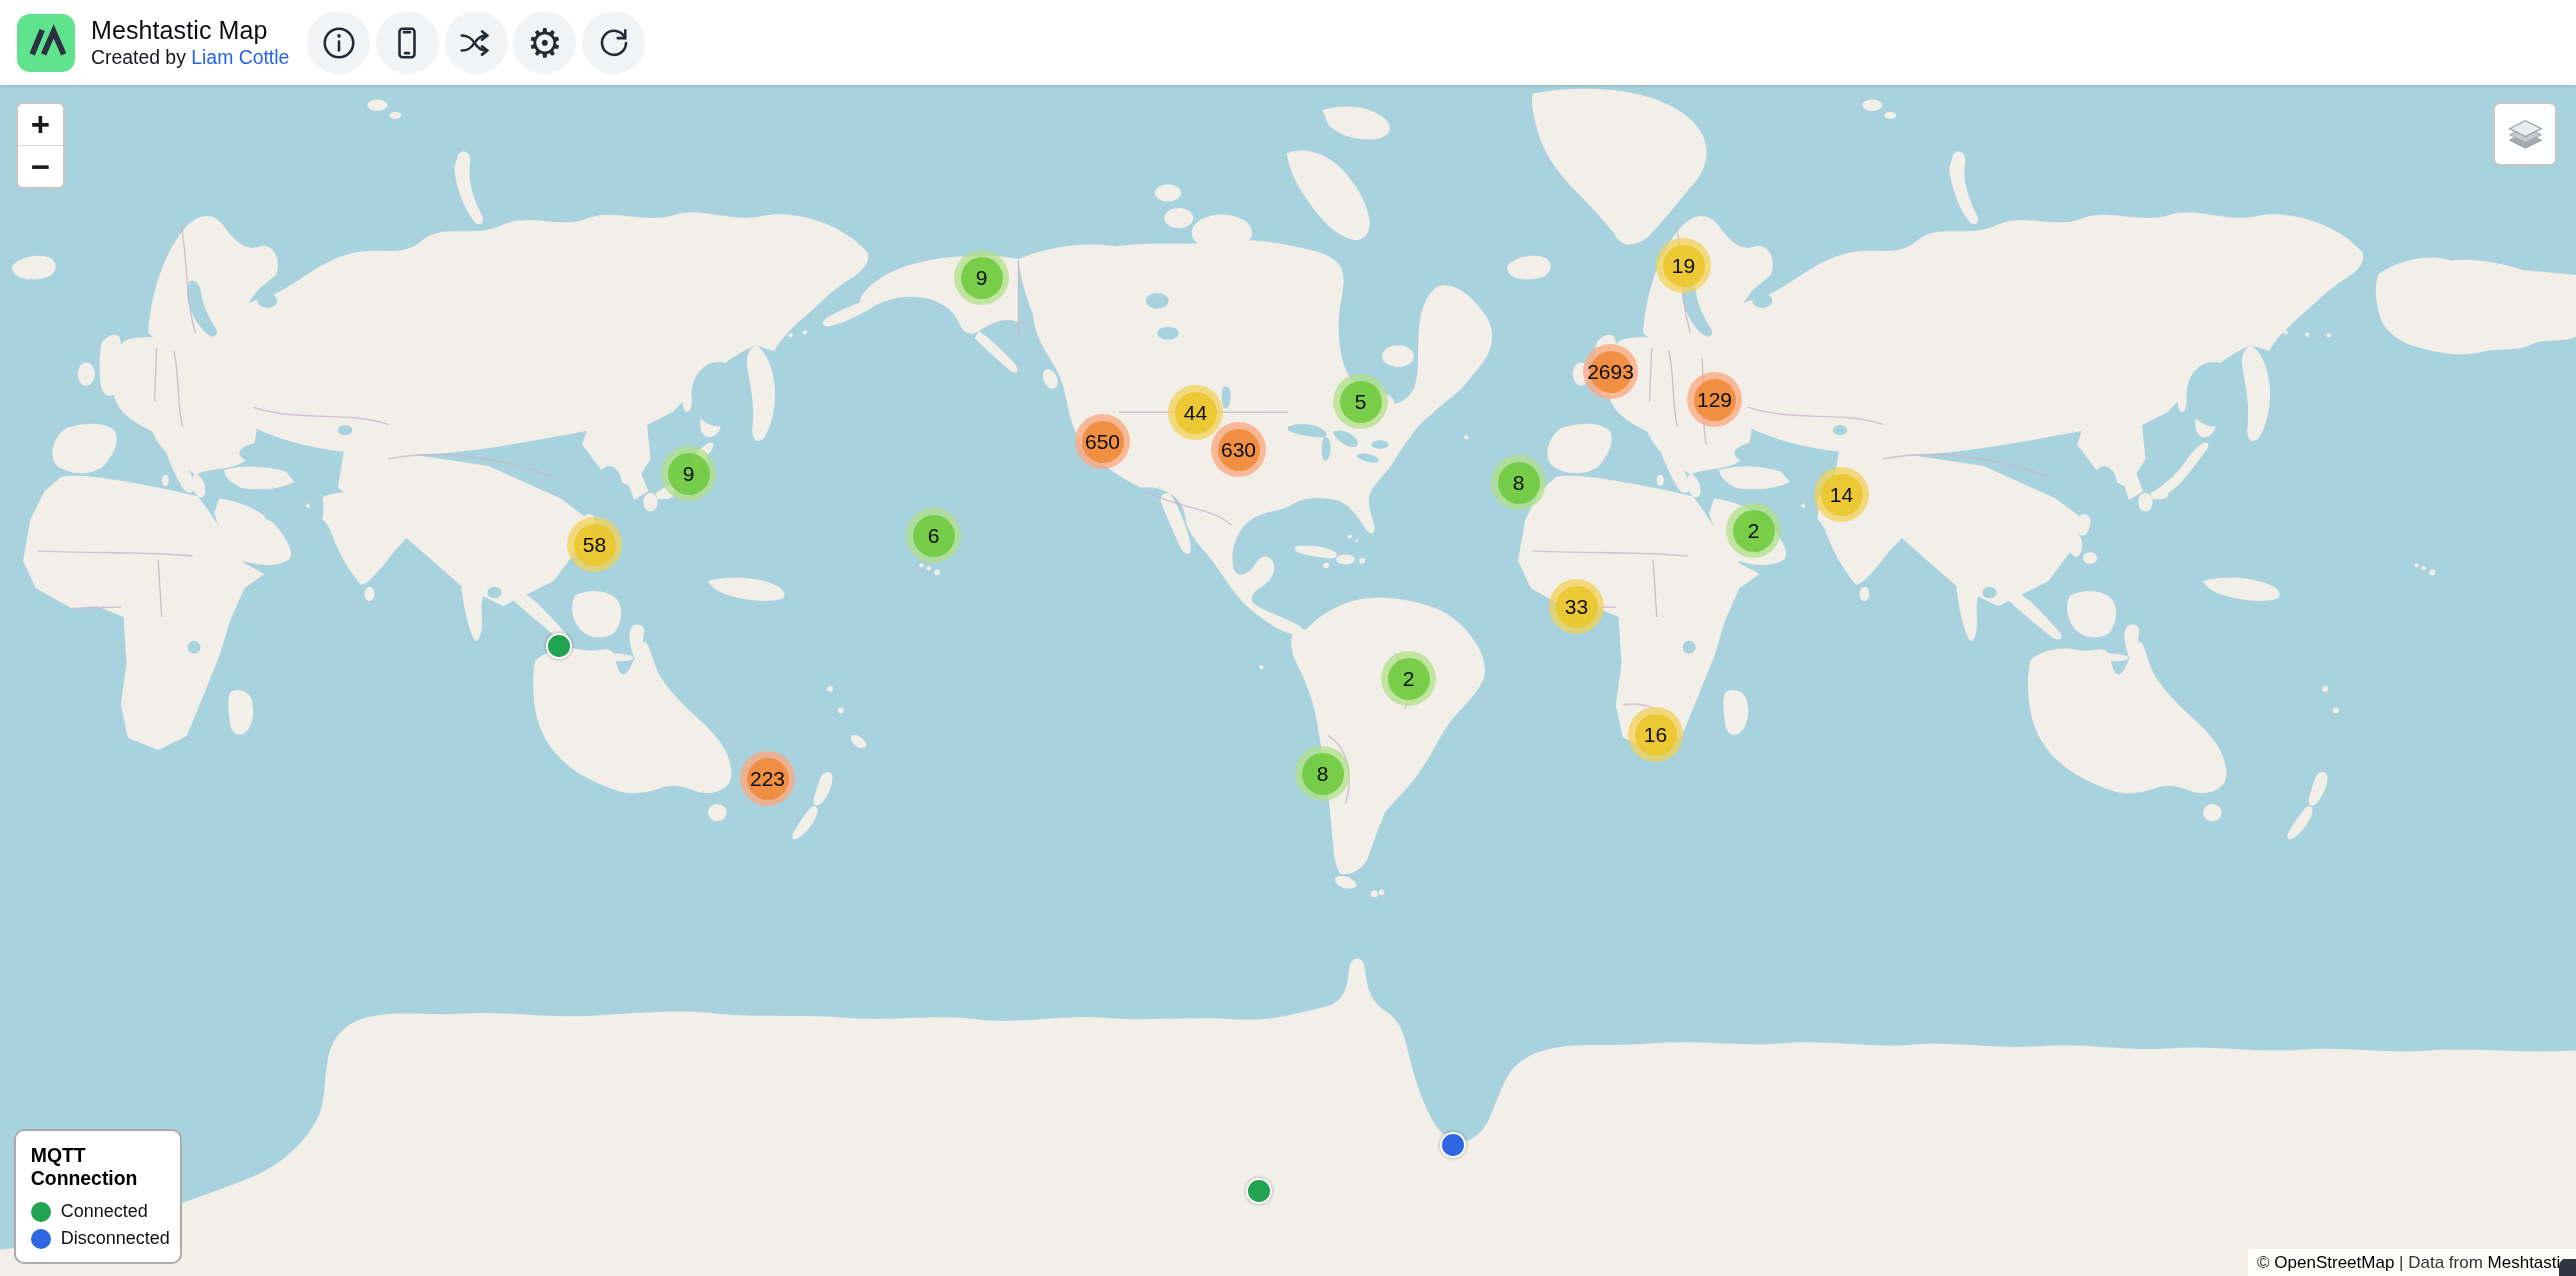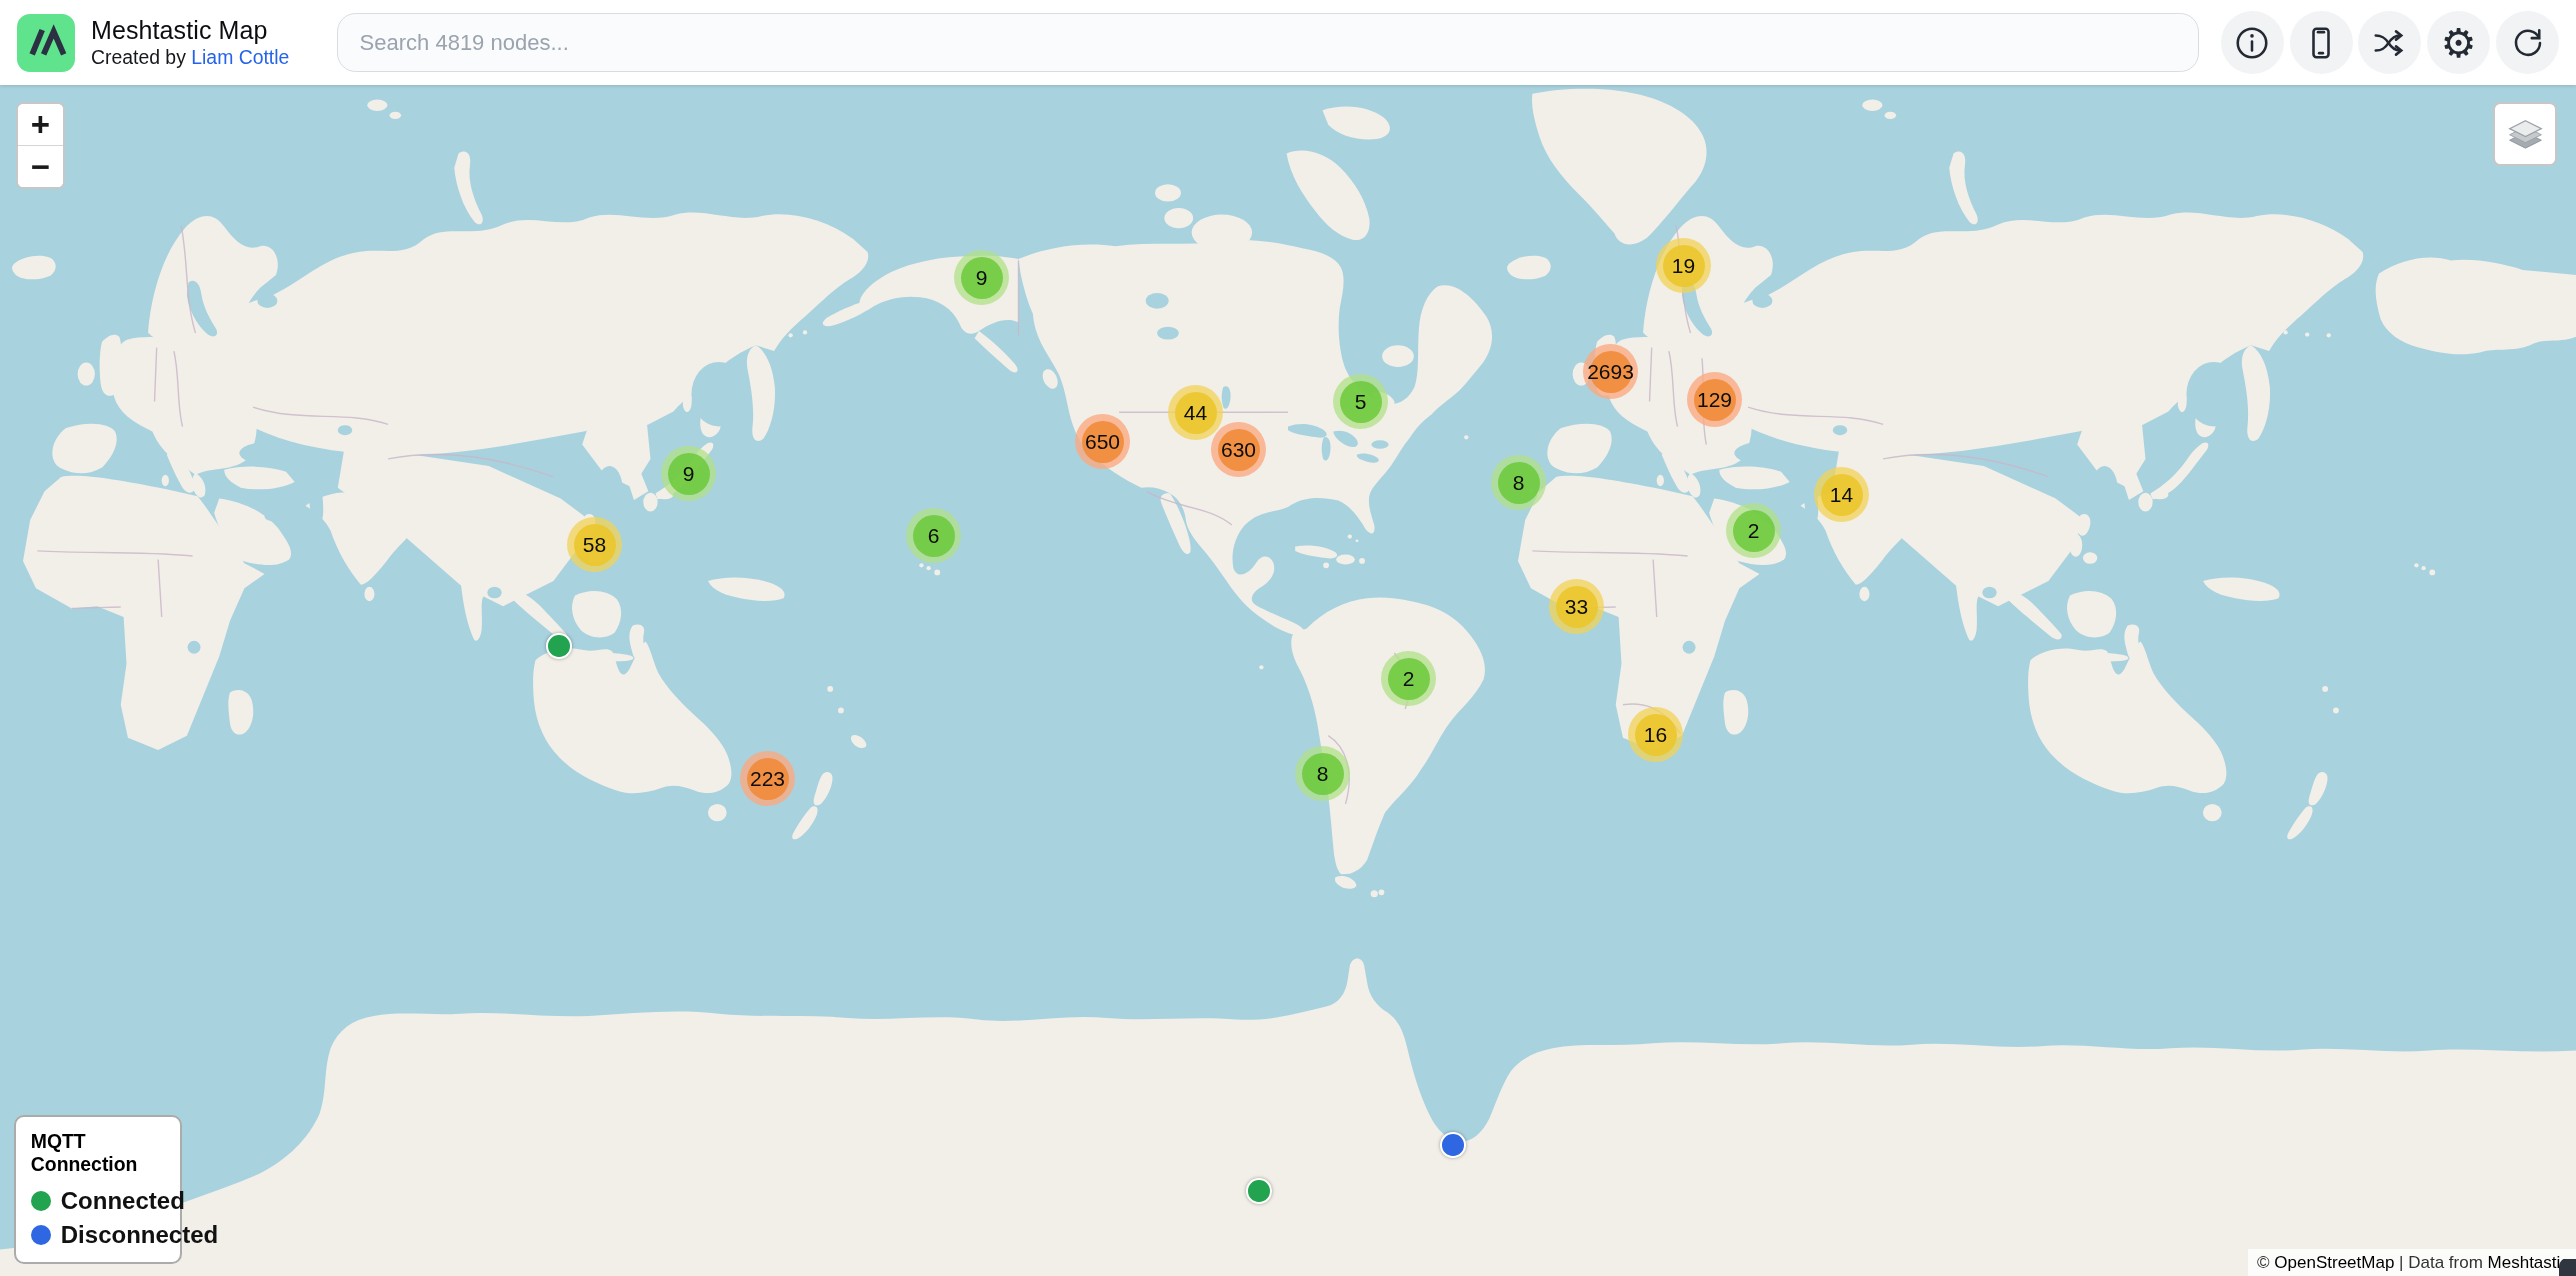--- a/index.html
+++ b/index.html
@@ -68,21 +68,21 @@
     cursor:pointer;
   }
   
   .legend{
     position:absolute;left:14.4px;bottom:13px;width:168px;box-sizing:border-box;background:#ffffff;
     border:2.2px solid #ABABAB;border-radius:10px;padding:13px 14.4px;z-index:40;
   }
   .legend-title{font-size:19.4px;font-weight:bold;color:#000;margin-bottom:11.5px;}
   .legend-row{display:flex;align-items:center;margin-top:5.8px;}
   .legend-dot{width:20px;height:20px;border-radius:50%;margin-right:10px;flex:0 0 auto;}
-  .legend-label{font-size:24px;color:#111;font-weight:bold;}
+  .legend-label{font-size:18px;color:#111;}
   
   .attribution{
     position:absolute;right:0;bottom:0;background:rgba(255,255,255,0.78);
     font-size:17px;color:#333;padding:3.6px 7.2px 4.3px 8.6px;z-index:40;white-space:nowrap;
   }
   .attribution a{color:#000000;text-decoration:none;}
   .corner-blob{
     position:absolute;right:-10px;bottom:-8.6px;width:27px;height:27px;border-radius:7.2px;
     background:#2F3640;z-index:41;
   }
@@ -96,21 +96,20 @@
       <svg width="43" height="35" viewBox="0 0 60 48">
         <path d="M10 42 L24 8" stroke="#2B3042" stroke-width="8" fill="none"></path>
         <path d="M26 42 L40 10 L54 42" stroke="#2B3042" stroke-width="8" fill="none" stroke-linejoin="miter"></path>
       </svg>
     </span>
   </div>
   <div class="titleblock">
     <div class="title">Meshtastic Map</div>
     <div class="byline"><span>Created by </span><a href="#">Liam Cottle</a></div>
   </div>
-  <input class="search" type="text" placeholder="Search 4819 nodes..." style="">
   <div class="actions">
     <button class="iconbtn">
       <span>
         <svg width="36" height="36" viewBox="0 0 48 48" fill="none" stroke="#242A33" stroke-width="3.4" stroke-linecap="round">
           <circle cx="24" cy="24" r="19"></circle>
           <line x1="24" y1="22" x2="24" y2="34"></line>
           <circle cx="24" cy="14.5" r="2.4" fill="#242A33" stroke="none"></circle>
         </svg>
       </span>
     </button>

